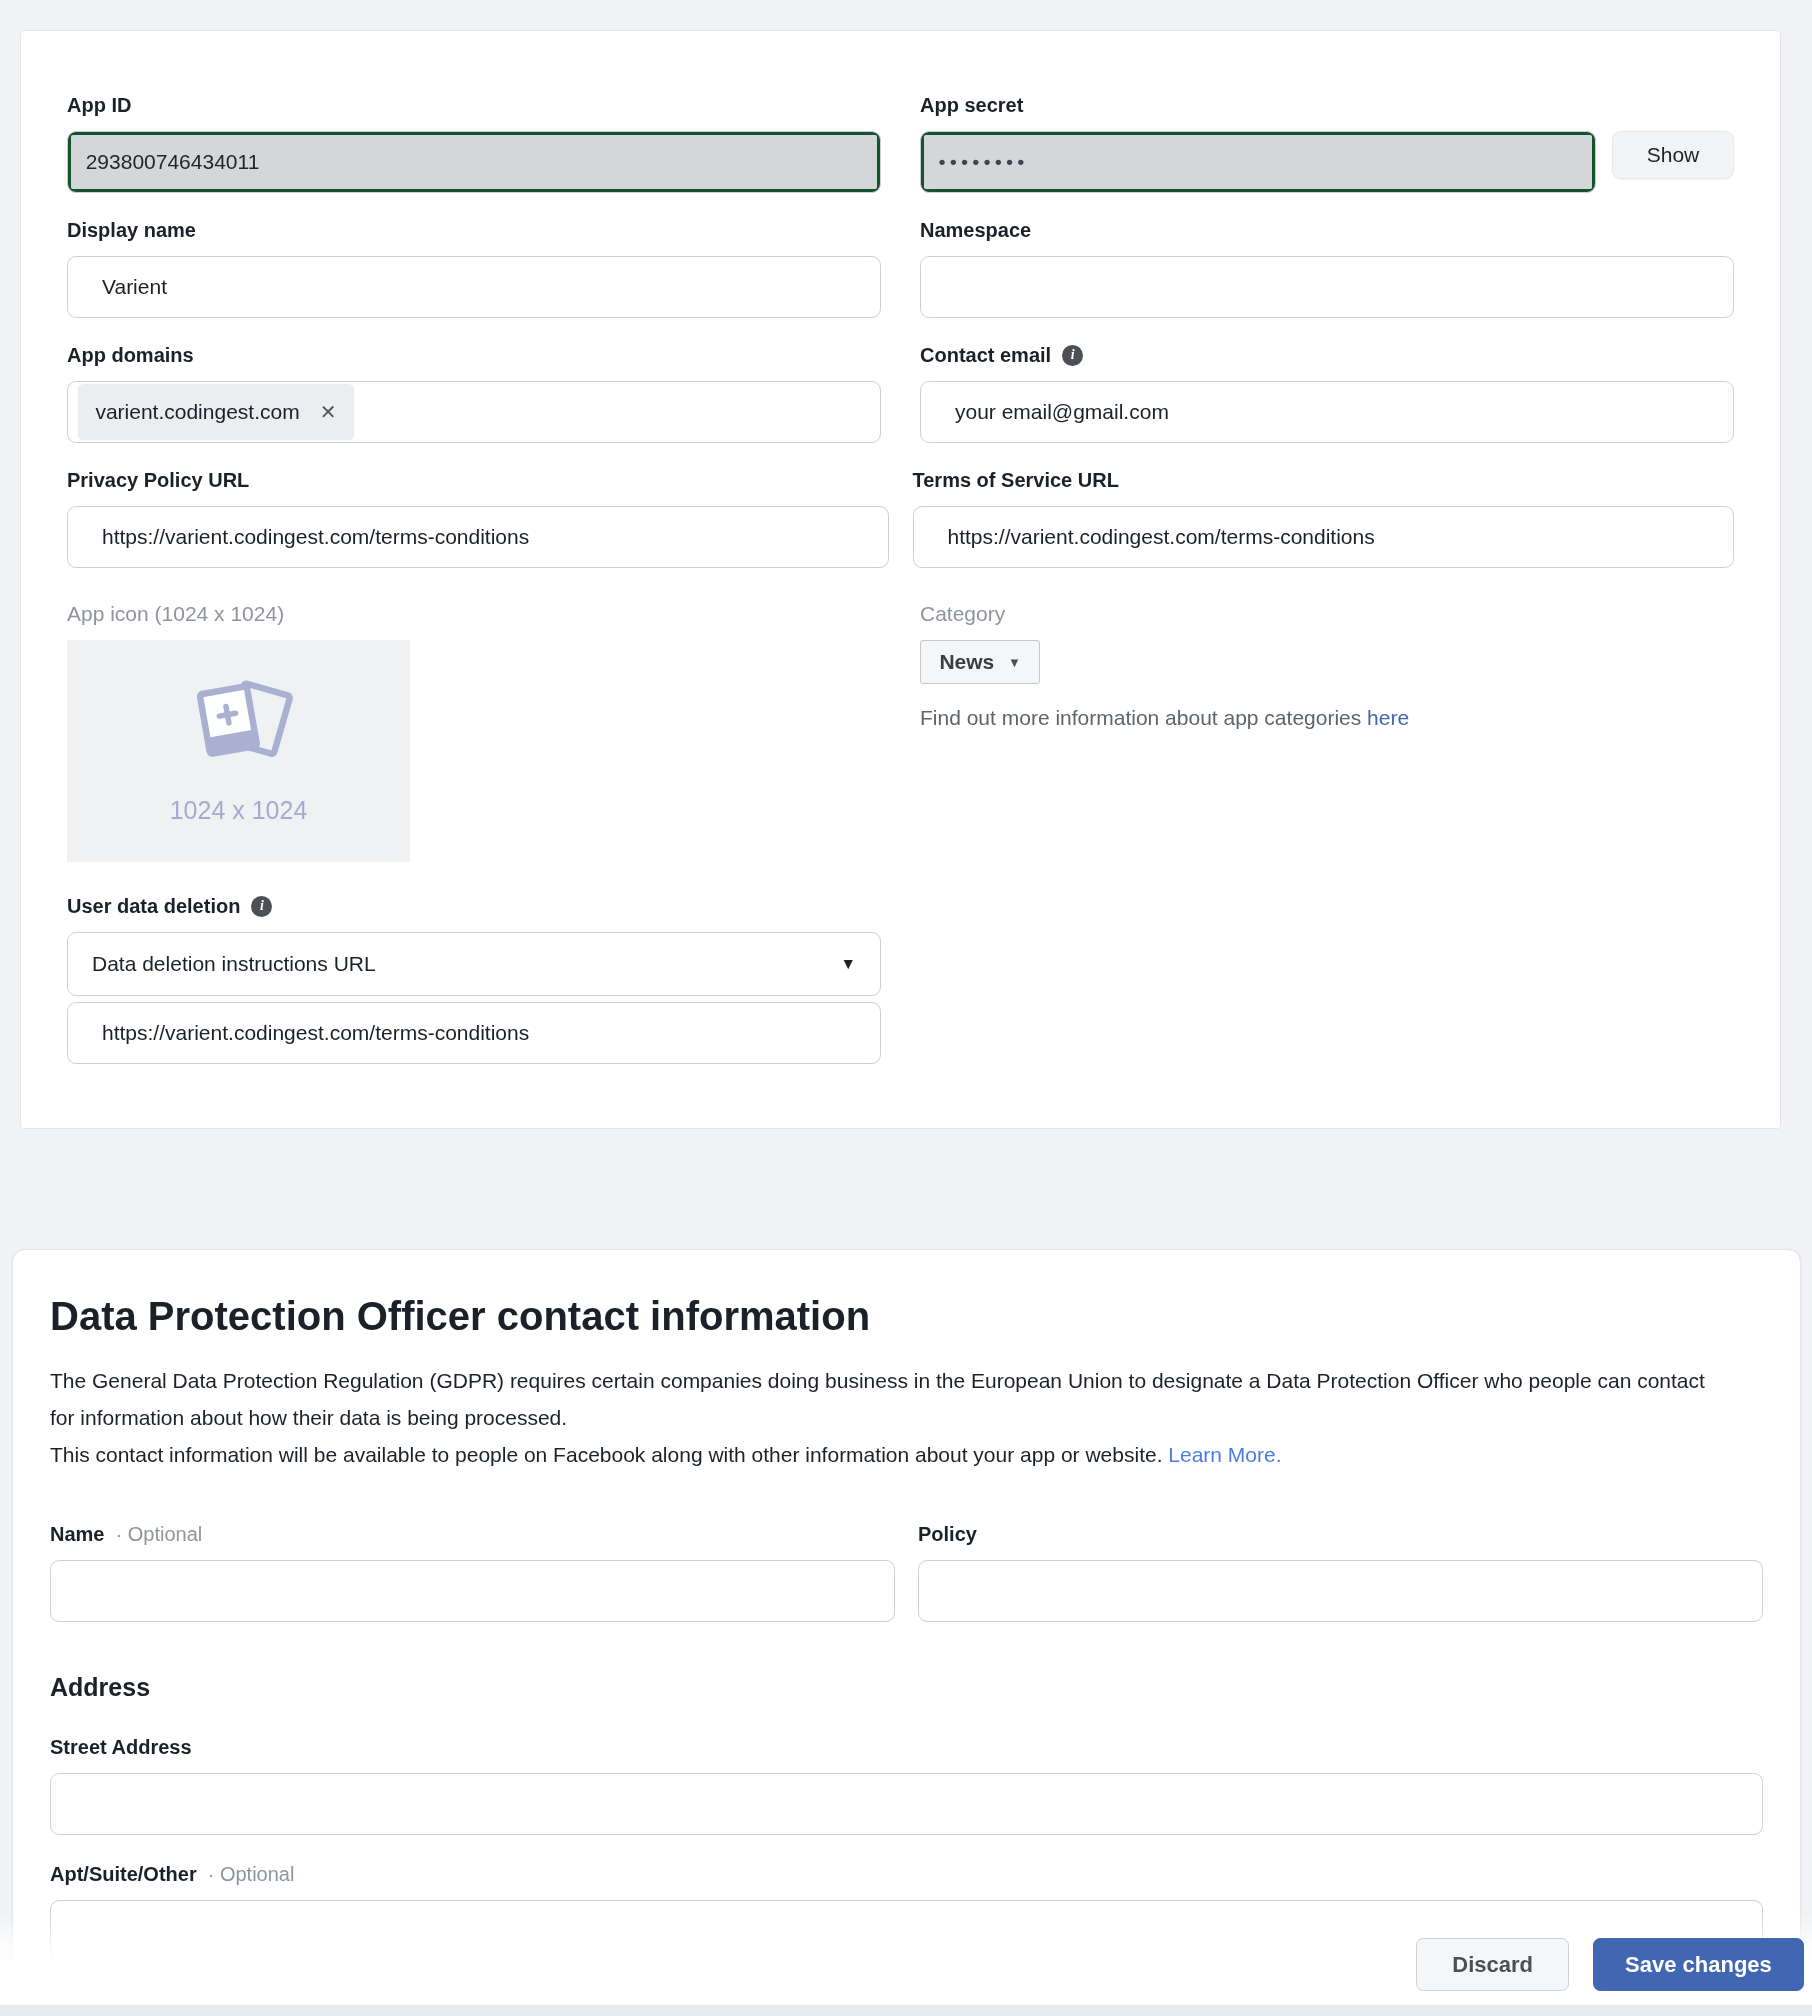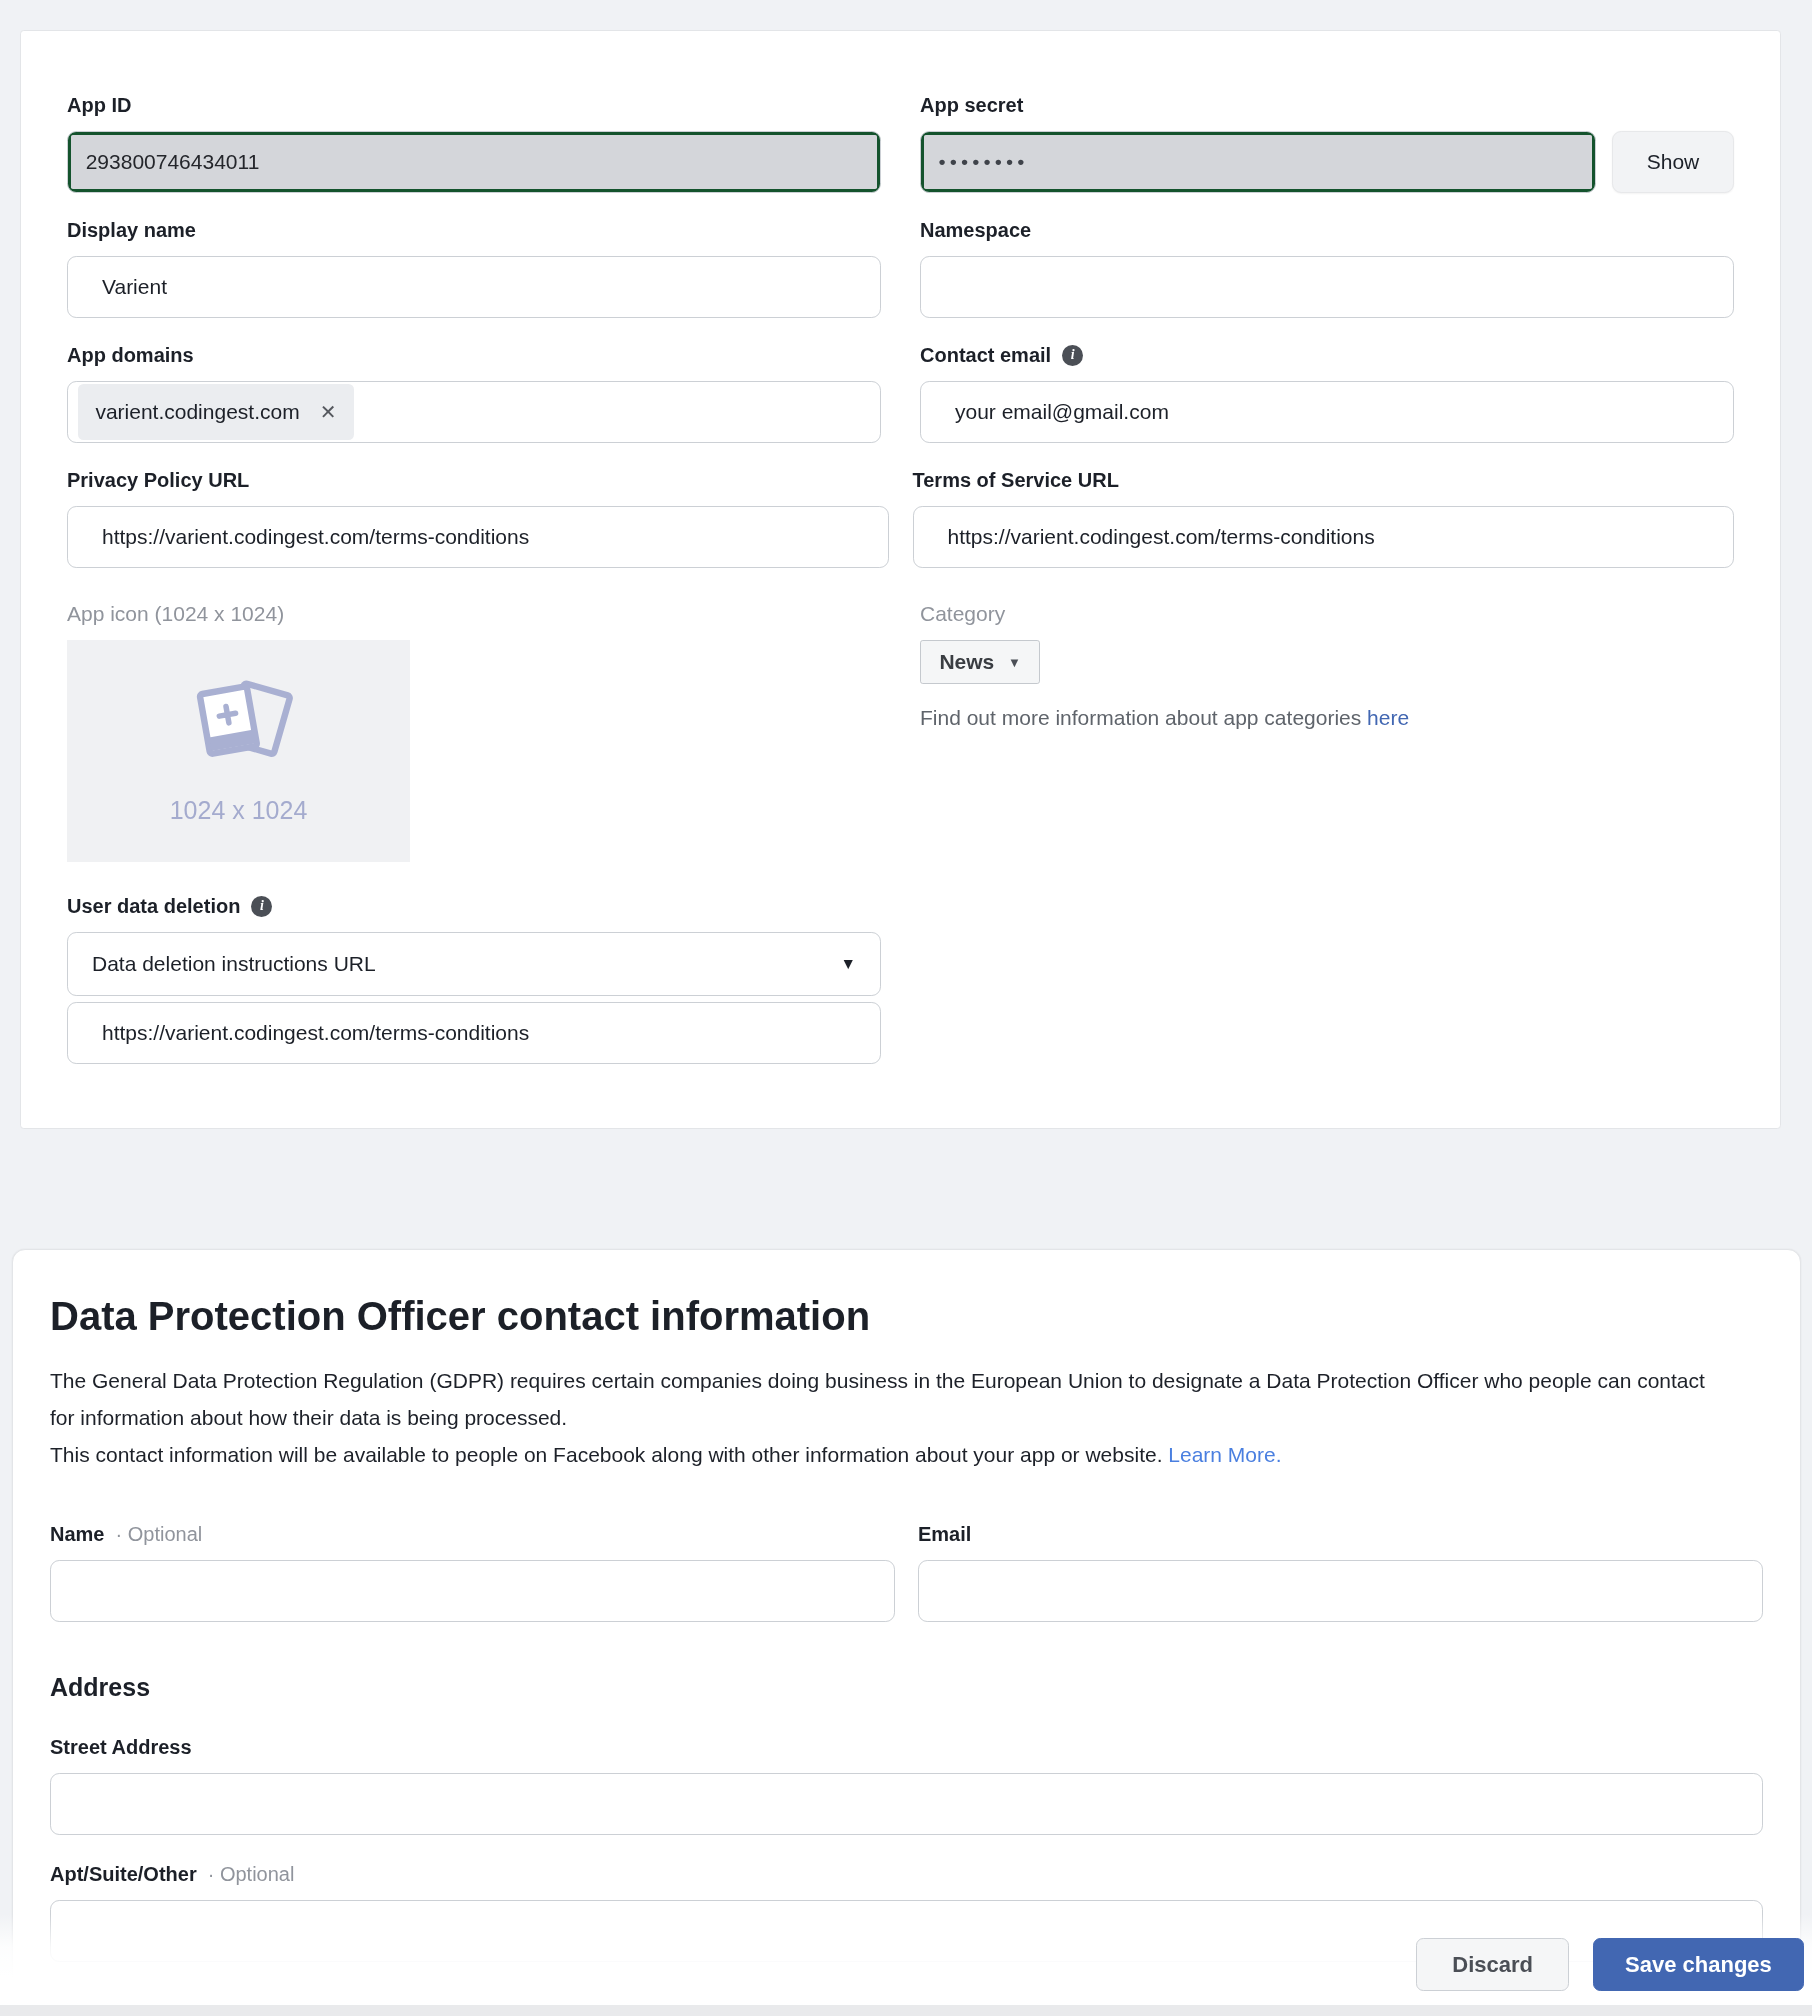--- a/index.html
+++ b/index.html
@@ -44,21 +44,21 @@
   }
   .ro-highlight {
     height:100%; background:#d4d6da; border-radius:1.8px;
     display:flex; align-items:center; padding:0 14.7px;
     font-size:21px; color:#24262b;
   }
   .secret-dots { font-size:19px; letter-spacing:4.6px; color:#3f434a; font-weight:700; }
   .secret-row { display:flex; gap:15.6px; }
   .secret-row .ro-field { flex:1; }
   .show-btn {
-    width:122px; height:62px; flex:0 0 122px;
+    width:122px; height:48px; flex:0 0 122px;
     background:#f2f3f5; border:0.9px solid #e7e8ea; border-radius:9.2px;
     font-size:21px; color:#1c2028; font-family:inherit; cursor:pointer;
     box-shadow:0 0.9px 1.8px rgba(0,0,0,.05);
   }
   
   .chip-input { display:flex; align-items:center; padding:0 10px; }
   .chip {
     display:inline-flex; align-items:center; gap:20px;
     background:#ebedf0; border-radius:5.5px; height:56px; padding:0 17.4px;
     font-size:21px; color:#1c2028;
@@ -239,21 +239,21 @@
 
     <div class="dpo-row">
       <div class="fcol">
         <div class="flabel">
           <span>Name</span>
           <span class="optional">· Optional</span>
         </div>
         <input class="finput" value="" style="">
       </div>
       <div class="fcol">
-        <div class="flabel">Email</div>
+        <div class="flabel">Policy</div>
         <input class="finput" value="" style="">
       </div>
     </div>
 
     <div class="addr-title">Address</div>
 
     <div class="mt36">
       <div class="flabel">Street Address</div>
       <input class="finput" value="" style="">
     </div>

